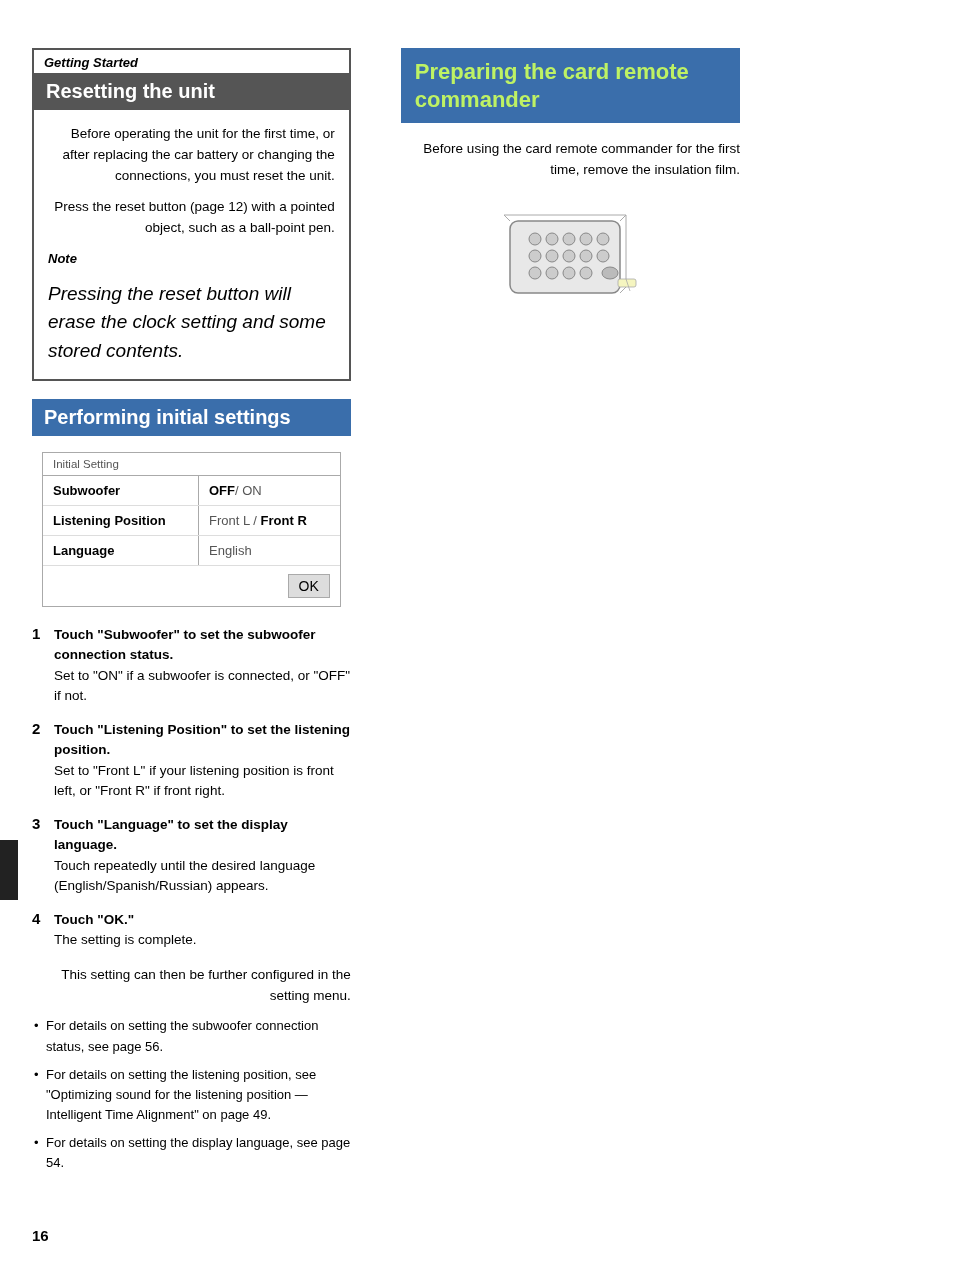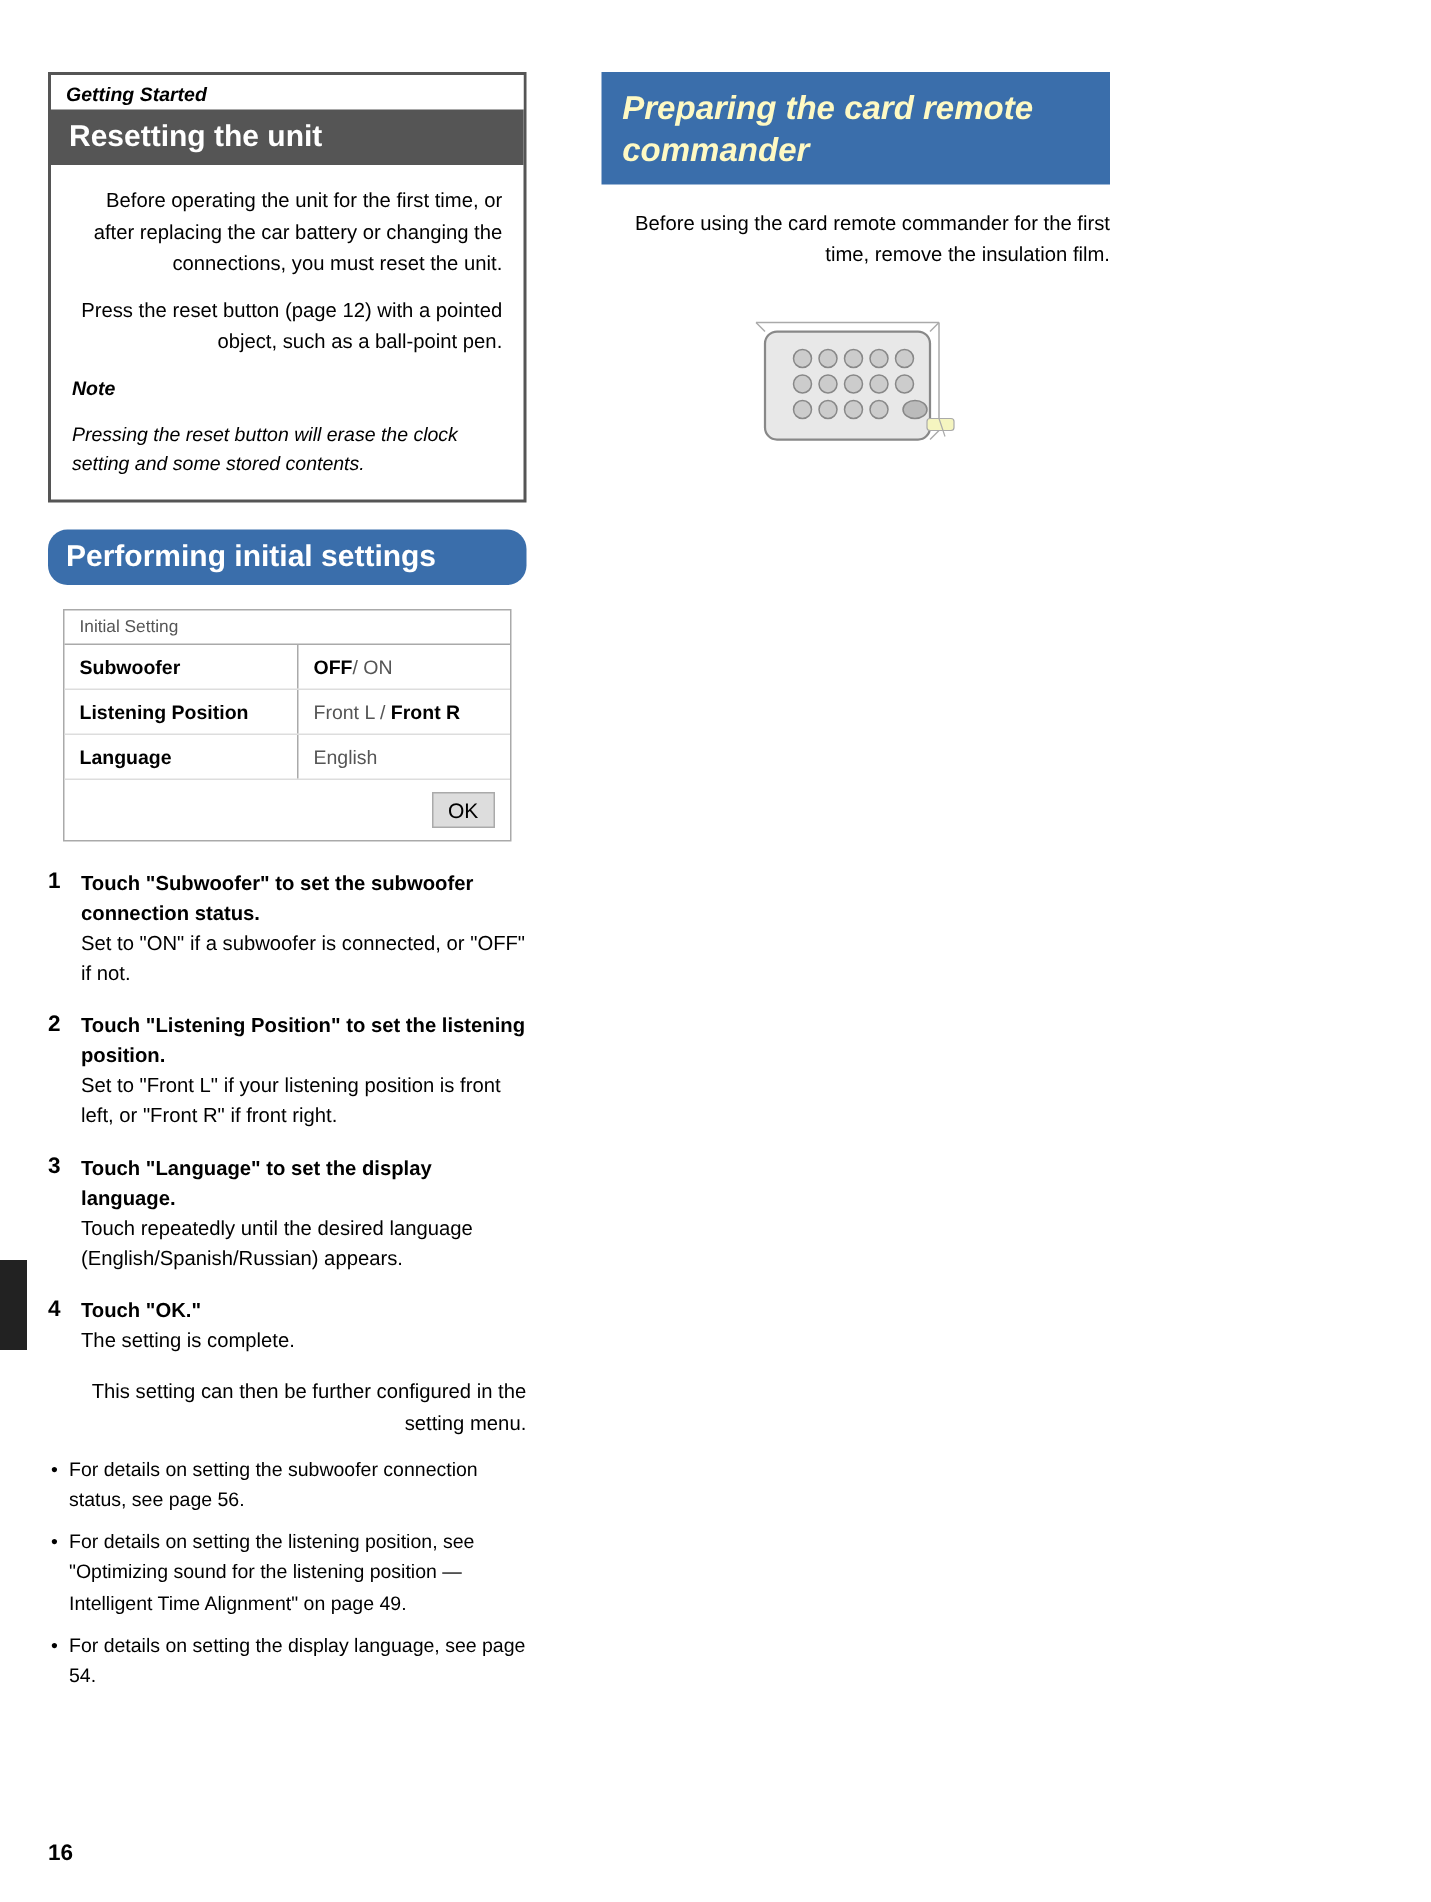--- a/index.html
+++ b/index.html
@@ -54,58 +54,56 @@
     .section-title-bar {
       background: #555;
       color: #fff;
       font-size: 20px;
       font-weight: bold;
       padding: 7px 12px;
       margin-bottom: 0;
     }
     .right-section-title {
       background: #3a6eab;
-      color: #fef9c3;
+      color: #bef264;
       font-size: 22px;
       font-weight: bold;
       padding: 10px 14px 10px 14px;
       margin-bottom: 16px;
       line-height: 1.25;
-      font-style: italic;
     }
     .body-text {
       font-size: 13.5px;
       line-height: 1.55;
       margin-bottom: 10px;
       text-align: right;
     }
     .note-label {
       font-style: italic;
       font-weight: bold;
       font-size: 13px;
       margin-top: 12px;
       margin-bottom: 2px;
     }
     .note-text {
       font-style: italic;
-      font-size: 13px;
+      font-size: 19px;
       line-height: 1.5;
       margin-top: 14px;
     }
     .performing-section {
       margin-top: 18px;
     }
     .performing-title-bar {
       background: #3a6eab;
       color: #fff;
       font-size: 20px;
       font-weight: bold;
       padding: 7px 12px;
       margin-bottom: 14px;
-      border-radius: 13px;
     }
     
     .initial-setting-box {
       border: 1px solid #aaa;
       margin: 16px 10px 18px 10px;
       padding: 0;
       font-size: 13px;
     }
     .initial-setting-header {
       border-bottom: 1px solid #aaa;

